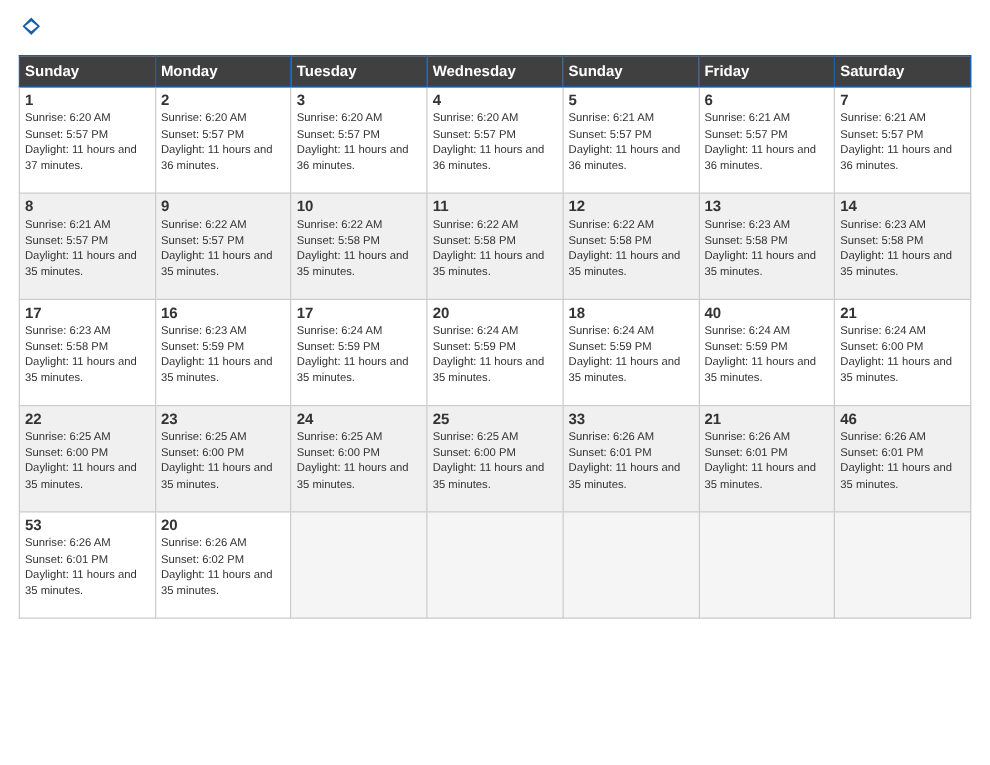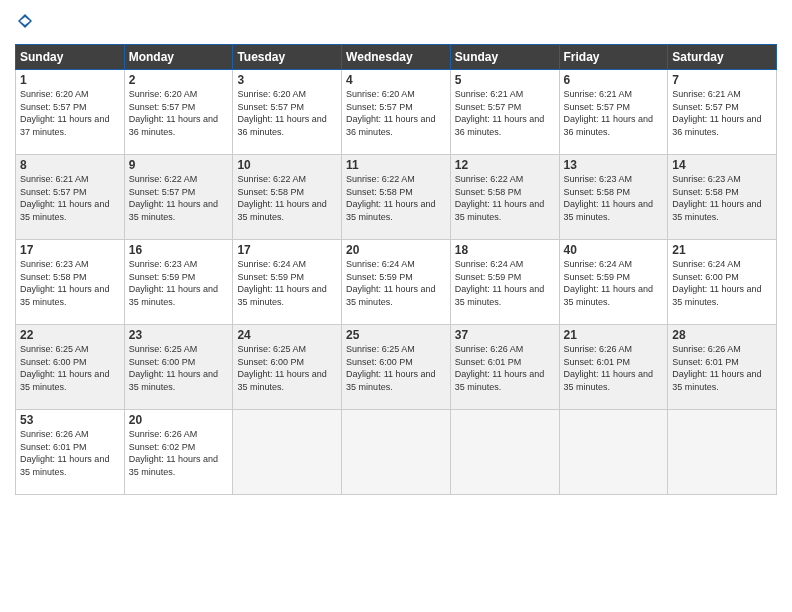--- a/index.html
+++ b/index.html
@@ -224,29 +224,29 @@
           </td>
           <td>
             <span class="day-num">24</span>
             <div class="day-info">Sunrise: 6:25 AM<br>Sunset: 6:00 PM<br>Daylight: 11 hours and 35 minutes.</div>
           </td>
           <td>
             <span class="day-num">25</span>
             <div class="day-info">Sunrise: 6:25 AM<br>Sunset: 6:00 PM<br>Daylight: 11 hours and 35 minutes.</div>
           </td>
           <td>
-            <span class="day-num">37</span>
+            <span class="day-num">33</span>
             <div class="day-info">Sunrise: 6:26 AM<br>Sunset: 6:01 PM<br>Daylight: 11 hours and 35 minutes.</div>
           </td>
           <td>
             <span class="day-num">21</span>
             <div class="day-info">Sunrise: 6:26 AM<br>Sunset: 6:01 PM<br>Daylight: 11 hours and 35 minutes.</div>
           </td>
           <td>
-            <span class="day-num">28</span>
+            <span class="day-num">46</span>
             <div class="day-info">Sunrise: 6:26 AM<br>Sunset: 6:01 PM<br>Daylight: 11 hours and 35 minutes.</div>
           </td>
         </tr>
         <tr>
           <td>
             <span class="day-num">53</span>
             <div class="day-info">Sunrise: 6:26 AM<br>Sunset: 6:01 PM<br>Daylight: 11 hours and 35 minutes.</div>
           </td>
           <td>
             <span class="day-num">20</span>

